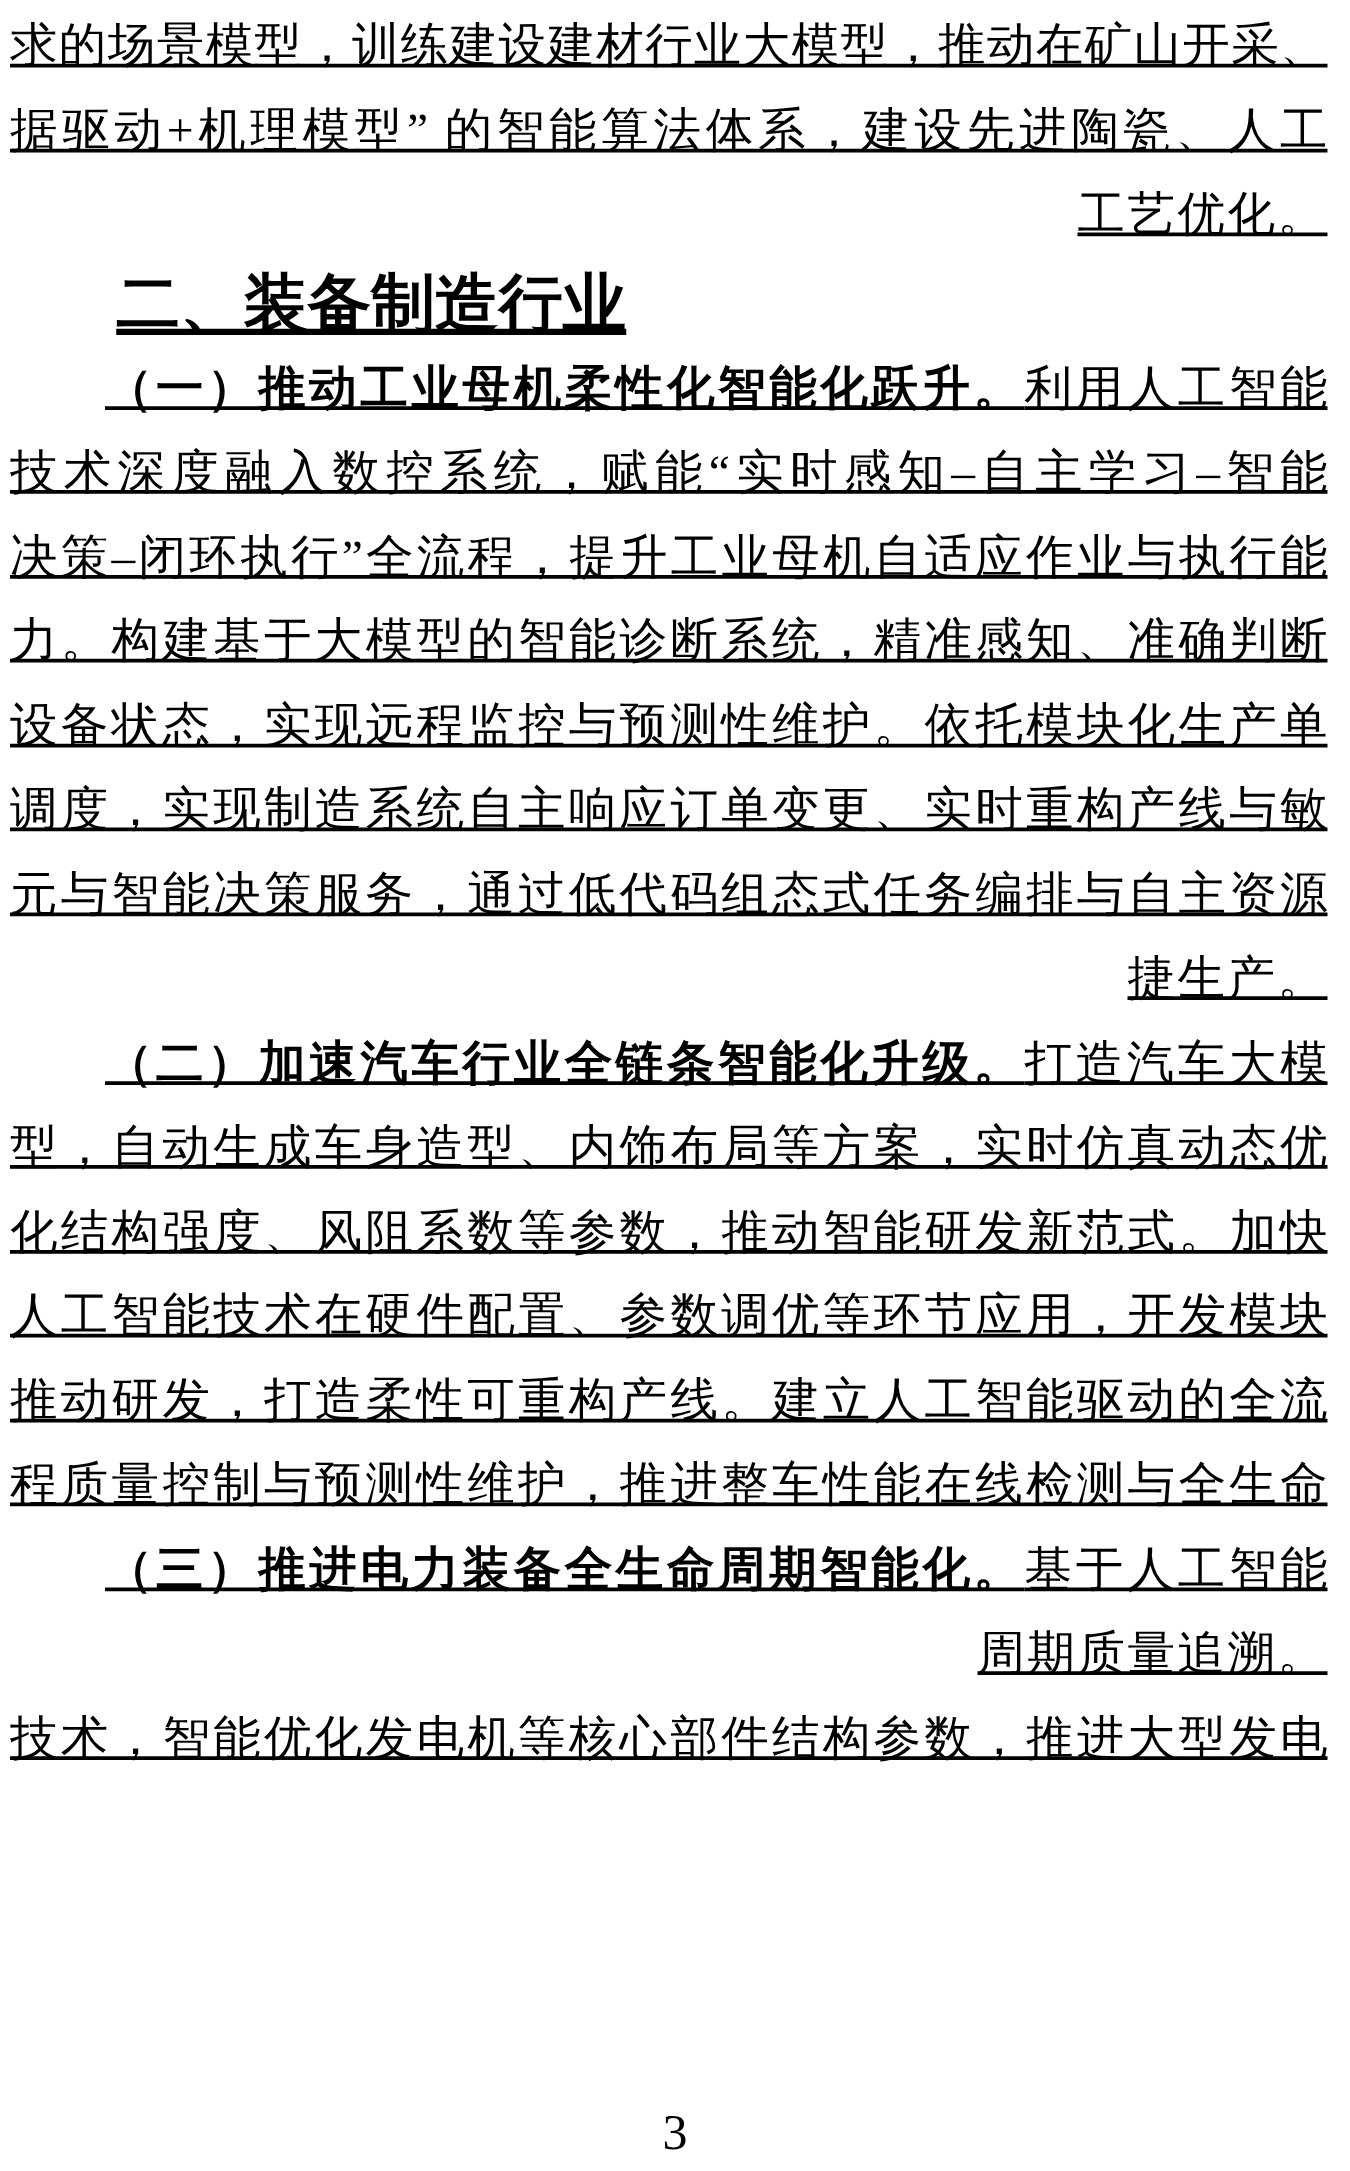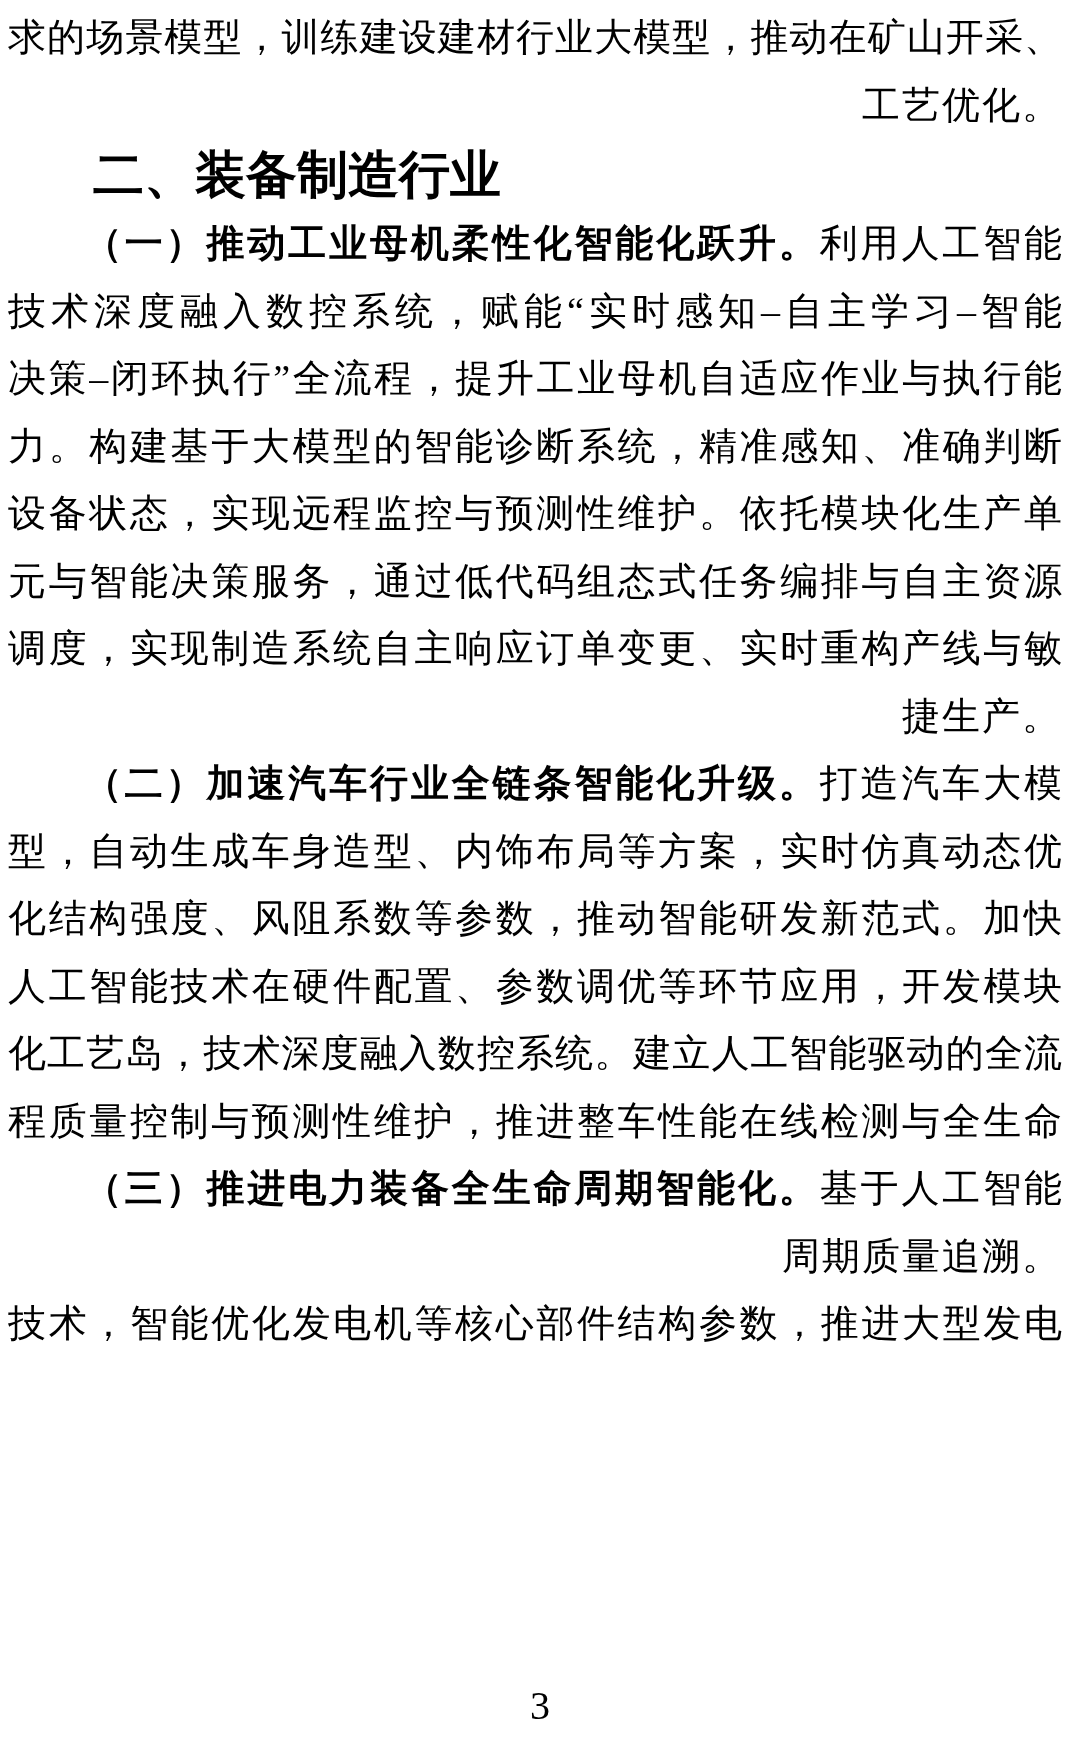--- a/index.html
+++ b/index.html
@@ -15,20 +15,21 @@
   .textblock{
     position:absolute;
     left:8px;top:4px;
     width:1054px;
   }
   .ln{
     height:67.5px;
     line-height:67.5px;
     font-size:38px;
     white-space:normal;
+    text-decoration:underline;
   }
   
   .j{
     text-align:justify;
     text-align-last:justify;
   }
   
   .end{
     text-align:right;
     letter-spacing:2px;
@@ -56,38 +57,39 @@
     line-height:40px;
   }
 </style>
 </head>
 <body>
 
 <div class="page">
   <div class="textblock">
 
     <div class="ln j">求的场景模型，训练建设建材行业大模型，推动在矿山开采、</div>
+    <div class="ln j">据驱动+机理模型” 的智能算法体系，建设先进陶瓷、人工</div>
     <div class="ln end">工艺优化。</div>
 
     <div class="ln heading">二、装备制造行业</div>
 
     <div class="ln j ind"><span class="lead">（一）推动工业母机柔性化智能化跃升。</span><span>利用人工智能</span></div>
     <div class="ln j">技术深度融入数控系统，赋能“实时感知–自主学习–智能</div>
     <div class="ln j">决策–闭环执行”全流程，提升工业母机自适应作业与执行能</div>
     <div class="ln j">力。构建基于大模型的智能诊断系统，精准感知、准确判断</div>
     <div class="ln j">设备状态，实现远程监控与预测性维护。依托模块化生产单</div>
+    <div class="ln j">调度，实现制造系统自主响应订单变更、实时重构产线与敏</div>
     <div class="ln j">元与智能决策服务，通过低代码组态式任务编排与自主资源</div>
-    <div class="ln j">调度，实现制造系统自主响应订单变更、实时重构产线与敏</div>
     <div class="ln end">捷生产。</div>
 
     <div class="ln j ind"><span class="lead">（二）加速汽车行业全链条智能化升级。</span><span>打造汽车大模</span></div>
     <div class="ln j">型，自动生成车身造型、内饰布局等方案，实时仿真动态优</div>
     <div class="ln j">化结构强度、风阻系数等参数，推动智能研发新范式。加快</div>
     <div class="ln j">人工智能技术在硬件配置、参数调优等环节应用，开发模块</div>
-    <div class="ln j">化工艺岛，技术深度融入数控系统。建立人工智能驱动的全流</div>
+    <div class="ln j">推动研发，打造柔性可重构产线。建立人工智能驱动的全流</div>
     <div class="ln j">程质量控制与预测性维护，推进整车性能在线检测与全生命</div>
     <div class="ln j ind"><span class="lead">（三）推进电力装备全生命周期智能化。</span><span>基于人工智能</span></div>
 
     <div class="ln end">周期质量追溯。</div>
     <div class="ln j">技术，智能优化发电机等核心部件结构参数，推进大型发电</div>
 
   </div>
 
   <div class="pageno">3</div>
 </div>

